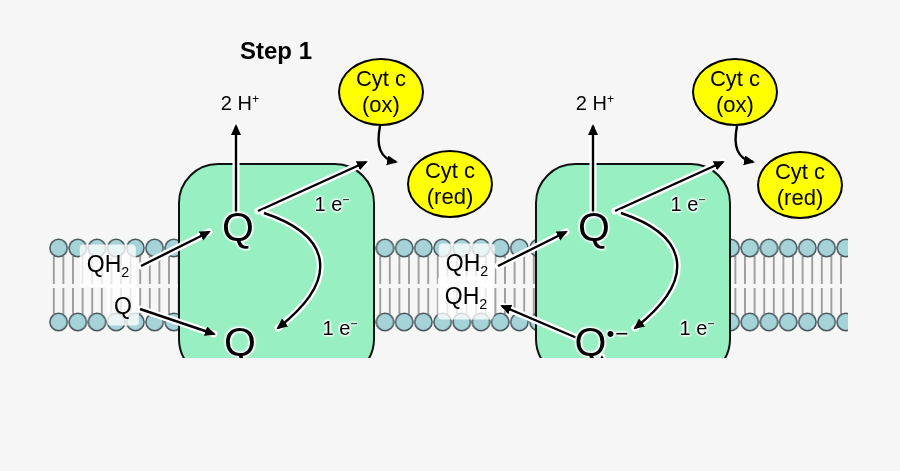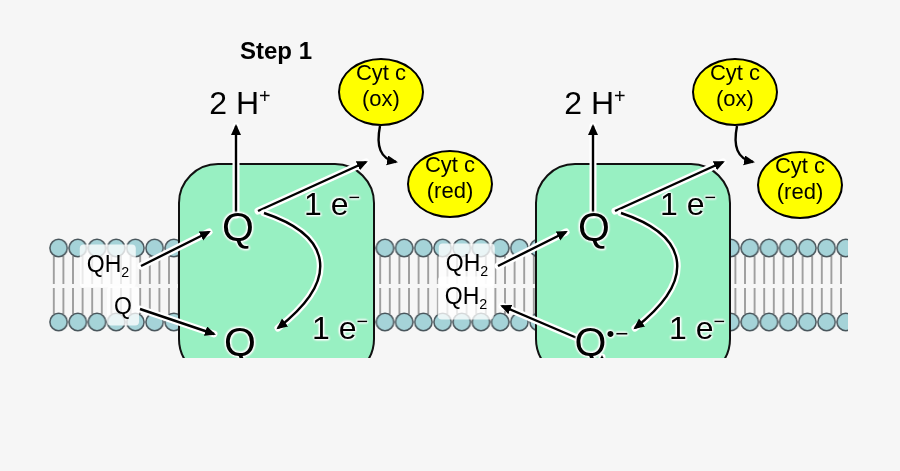--- a/index.html
+++ b/index.html
@@ -19,31 +19,31 @@
   .m-tail{stroke:var(--membrane-tail);stroke-width:1.6;}
 
   .complex{position:absolute;background:var(--complex-fill);border:2.5px solid var(--complex-border);
            border-radius:40px;box-sizing:border-box;z-index:2;}
 
   .arrows{z-index:3;pointer-events:none;}
   .a-casing{fill:none;stroke:var(--arrow-halo);stroke-width:7;stroke-linecap:round;}
   .a-line{fill:none;stroke:var(--arrow);stroke-width:2.4;}
   .ah-fill{fill:var(--arrow);}
 
-  .lbl{position:absolute;transform:translate(-50%,-50%);font-size:32px;white-space:nowrap;z-index:4;line-height:1;}
+  .lbl{position:absolute;transform:translate(-50%,-50%);font-size:20px;white-space:nowrap;z-index:4;line-height:1;}
   .lbl sup{font-size:62%;}
   .lbl sub{font-size:62%;}
   .mem-label{background:var(--label-patch);padding:8px 7px;border-radius:4px;}
   .halo{text-shadow:0 0 3px #fff,0 0 3px #fff,0 0 3px #fff,1px 1px 2px #fff,-1px -1px 2px #fff;}
   .bigq{position:absolute;transform:translate(-50%,-50%);font-size:41px;white-space:nowrap;z-index:4;line-height:1;}
   .bigq sup{font-size:55%;letter-spacing:1px;}
   .title{position:absolute;transform:translate(-50%,-50%);font-size:24px;font-weight:bold;white-space:nowrap;z-index:4;}
   .cytc{position:absolute;transform:translate(-50%,-50%);width:86px;height:68px;border-radius:50%;
         background:var(--cytc-fill);border:2px solid var(--cytc-border);box-sizing:border-box;
-        display:flex;flex-direction:column;align-items:center;
+        display:flex;flex-direction:column;align-items:center;justify-content:center;
         font-size:22px;line-height:1.2;z-index:4;}
 </style>
 </head>
 <body>
 
 <div id="canvas">
 
   <svg class="layer" width="900" height="471">
     <defs>
       <pattern id="lipid" x="49" y="238" width="19.2" height="94" patternUnits="userSpaceOnUse">

